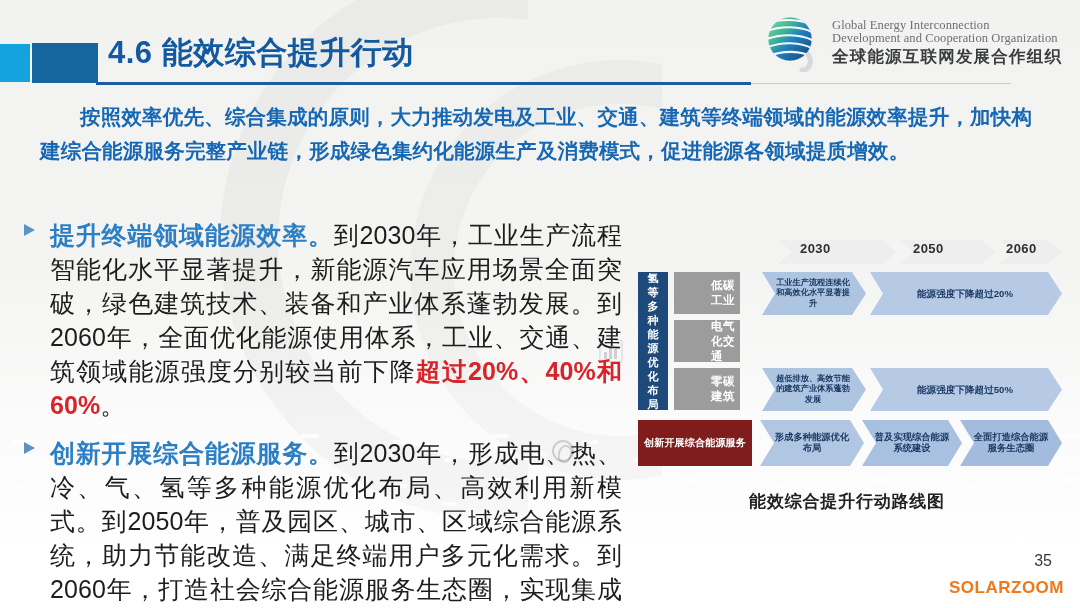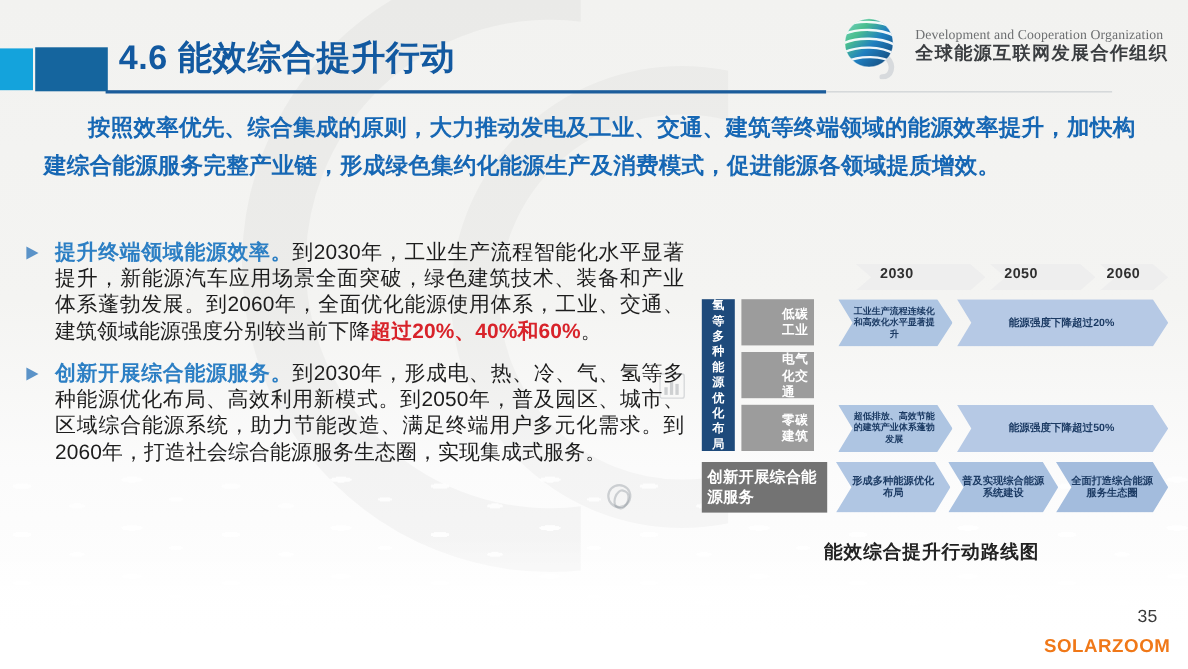--- a/index.html
+++ b/index.html
@@ -120,21 +120,21 @@
   .bullet { position: relative; padding-left: 28px; }
   .bullet + .bullet { margin-top: 14px; }
   .bullet-arrow {
     position: absolute; left: 2px; top: 6px;
     width: 0; height: 0;
     border-left: 11px solid #5b93c8;
     border-top: 6px solid transparent;
     border-bottom: 6px solid transparent;
   }
   .bullet-body {
-    font-size: 19px; color: #1d1d1d; line-height: 24px;
+    font-size: 25px; color: #1d1d1d; line-height: 34px;
     text-align: justify; letter-spacing: .1px;
   }
   .b-lead { color: #2c7fc4; font-weight: bold; }
   .b-red  { color: #d8232a; font-weight: bold; }
 
   
   .diagram { position: absolute; left: 632px; top: 236px; width: 430px; height: 250px; }
 
   .years { position: relative; height: 32px; }
   .year-band {
@@ -189,24 +189,24 @@
   .cell-arrow.big {
     left: 196px; width: 192px;
     background: #b6c9e5;
     font-size: 9.6px; line-height: 12px;
     clip-path: polygon(0 0, 178px 0, 192px 50%, 178px 100%, 0 100%, 13px 50%);
   }
 
   .grid-bottom { position: relative; margin-top: 10px; height: 46px; }
   .cell-navy {
     position: absolute; left: 6px; top: 0; width: 114px; height: 46px;
-    background: #737373; color: #fff;
-    font-size: 14px; font-weight: bold; letter-spacing: .2px;
+    background: #7f1d1d; color: #fff;
+    font-size: 10px; font-weight: bold; letter-spacing: .2px;
     display: flex; align-items: center; justify-content: center;
-    padding: 0 5px;
+    text-align: center; padding: 0 5px;
   }
   .cell-arrow2 {
     position: absolute; top: 0; height: 46px;
     color: #1b3a63; font-size: 9.3px; font-weight: bold; line-height: 11.5px;
     display: flex; align-items: center; justify-content: center;
     text-align: center; padding: 0 12px 0 12px;
   }
   .cell-arrow2.a1 { left: 128px; width: 104px; background:#b0c6e3;
     clip-path: polygon(0 0, 90px 0, 104px 50%, 90px 100%, 0 100%, 14px 50%); }
   .cell-arrow2.a2 { left: 230px; width: 100px; background:#a9c1e0;
@@ -275,20 +275,21 @@
         <path d="M2 13 C16 6, 40 6, 54 15"></path>
         <path d="M1 21 C16 13, 41 13, 55 23"></path>
         <path d="M1 29 C16 21, 41 21, 55 31"></path>
         <path d="M2 37 C17 29, 41 29, 54 39"></path>
         <path d="M5 45 C19 38, 41 38, 51 46"></path>
       </g>
       <circle cx="28" cy="27" r="22" fill="none" stroke="#ffffff" stroke-width="1" opacity=".5"></circle>
     </svg>
   </span>
   <span class="logo-text">
+    <div class="logo-en">Global Energy Interconnection</div>
     <div class="logo-en">Development and Cooperation Organization</div>
     <div class="logo-cn">全球能源互联网发展合作组织</div>
   </span>
 </div>
 
 <div class="intro">按照效率优先、综合集成的原则，大力推动发电及工业、交通、建筑等终端领域的能源效率提升，加快构建综合能源服务完整产业链，形成绿色集约化能源生产及消费模式，促进能源各领域提质增效。</div>
 
 <div class="bullets">
 
   <div class="bullet">

